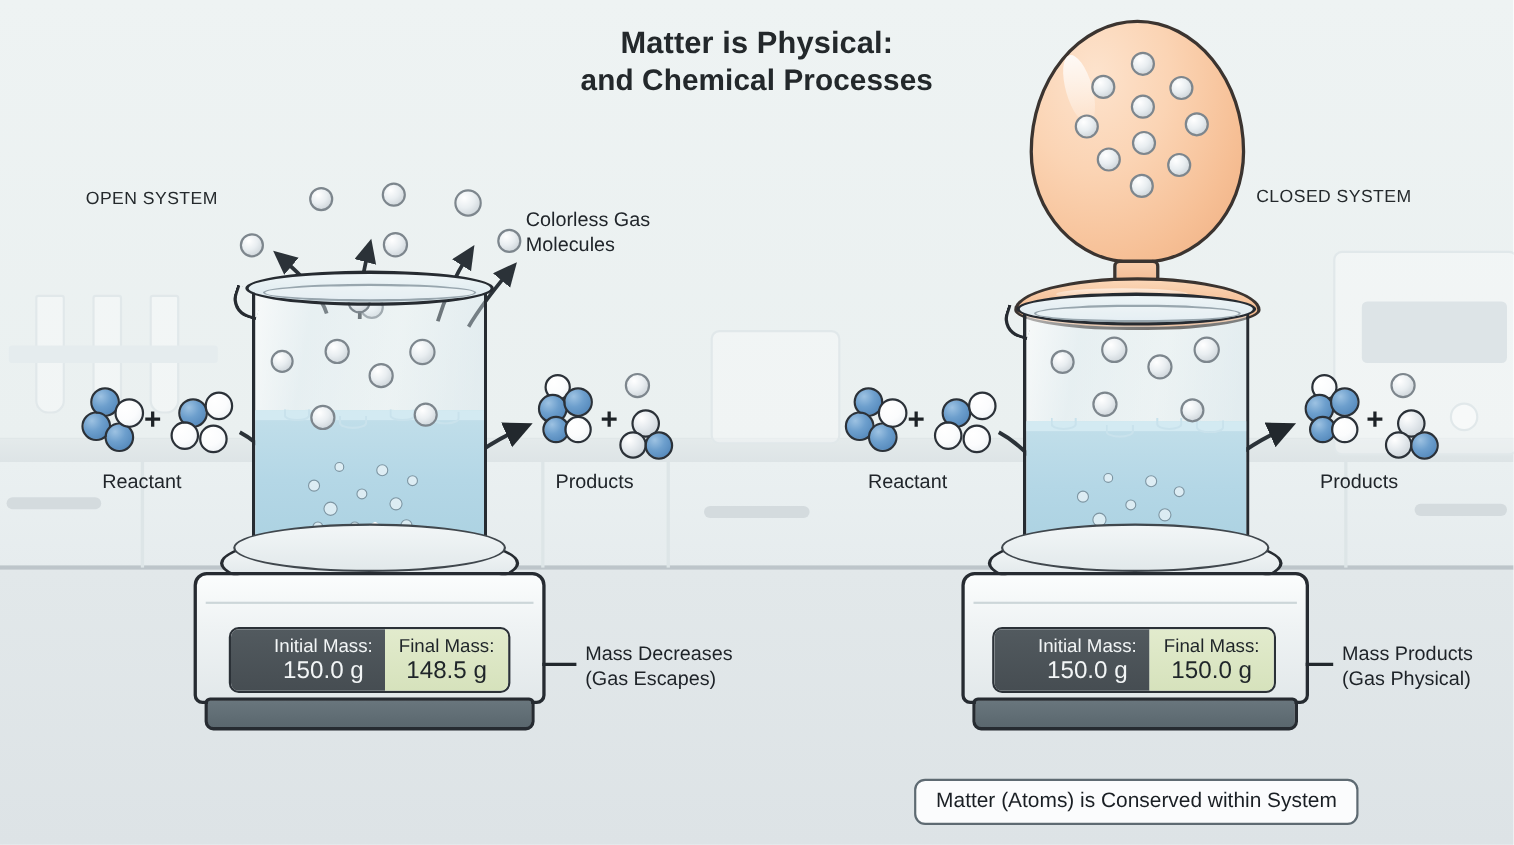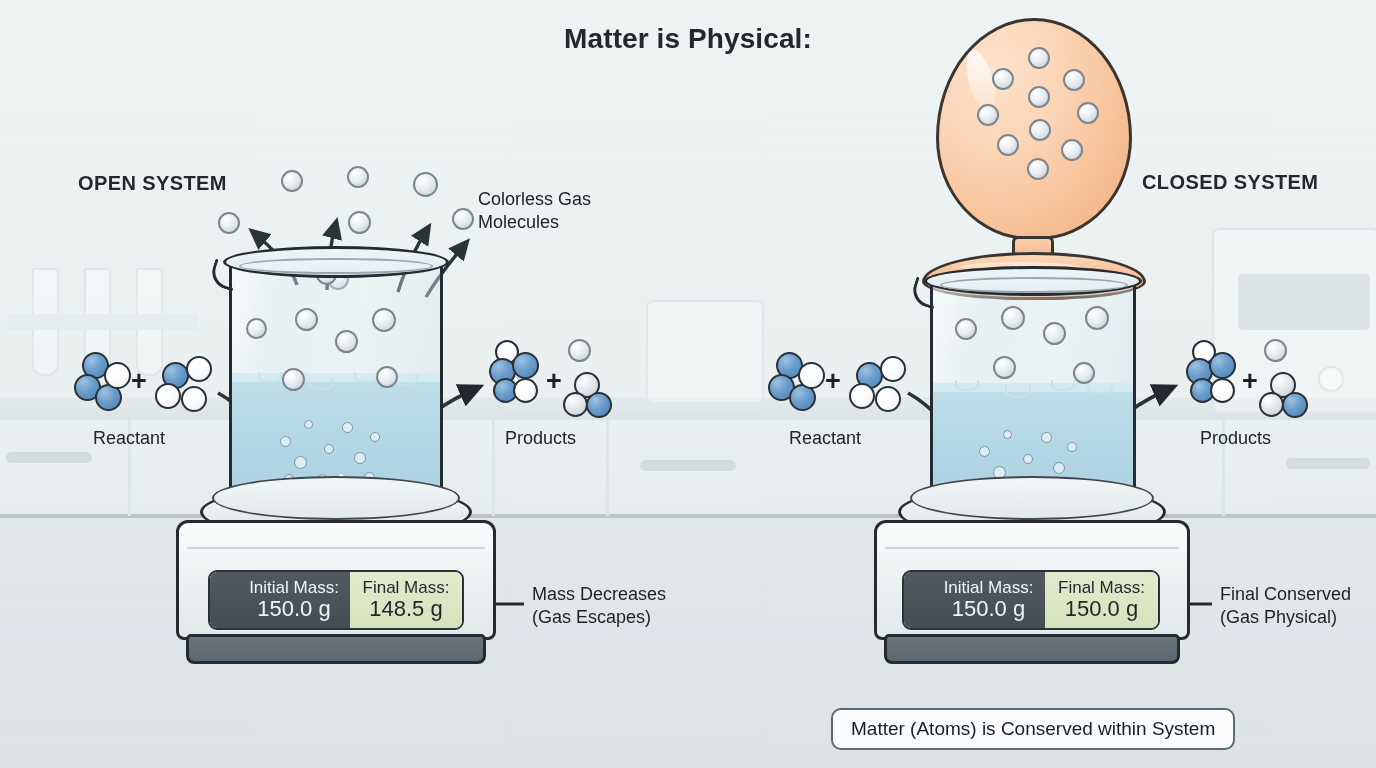--- a/index.html
+++ b/index.html
@@ -67,21 +67,21 @@
     position: absolute; top: 22px; left: 0; right: 0;
     text-align: center; color: #23282b;
     font-size: 27px; font-weight: bold; line-height: 34px;
     letter-spacing: .1px;
   }
   .title .l1 { font-size: 28px; }
   .title .l2, .title .l3 { font-size: 27px; }
 
   
   .sys-head {
-    position: absolute; font-size: 20px; font-weight: bold;
+    position: absolute; font-size: 16px; font-weight: normal;
     color: #24292c; letter-spacing: .4px; white-space: nowrap;
   }
   #open-head { left: 78px; top: 172px; }
   #closed-head { left: 1142px; top: 171px; }
 
   
   .lbl {
     position: absolute; font-size: 18px; color: #20252a;
     line-height: 23px; white-space: nowrap;
   }
@@ -294,20 +294,21 @@
     <div class="cab-line" style="left:1222px; top:420px; width:3px; height:96px;"></div>
 
     <div class="equip" style="left:1212px; top:228px; width:168px; height:186px;"></div>
     <div class="equip-screen" style="left:1238px; top:274px; width:132px; height:56px;"></div>
     <div class="equip-knob" style="left:1318px; top:366px;"></div>
     <div class="equip" style="left:646px; top:300px; width:118px; height:104px;"></div>
   </div>
 
   <div class="title">
     <div class="l1">Matter is Physical:</div>
+    <div class="l3">and Chemical Processes</div>
   </div>
 
   <svg class="overlay" viewBox="0 0 1376 768">
     <defs>
       <marker id="ah" markerWidth="7" markerHeight="7" refX="4.6" refY="3" orient="auto">
         <path d="M0,0 L6.4,3 L0,6 z" fill="#2b3238"></path>
       </marker>
       <marker id="ah2" markerWidth="8" markerHeight="8" refX="5" refY="3.4" orient="auto">
         <path d="M0,0 L7.2,3.4 L0,6.8 z" fill="#22282d"></path>
       </marker>
@@ -535,21 +536,21 @@
     <div class="plus" style="left:1242px; top:368px;">+</div>
 
     <div class="gasmol" style="left:1264px; top:339px; width:23px; height:23px;"></div>
     <div class="atom gray" style="left:1270px; top:372px; width:26px; height:26px;"></div>
     <div class="atom gray" style="left:1259px; top:392px; width:25px; height:25px;"></div>
     <div class="atom blue" style="left:1282px; top:392px; width:26px; height:26px;"></div>
   </div>
   <div class="lbl" style="left:1200px; top:427px;">Products</div>
 
   <div class="callout" style="left:1220px; top:583px;">
-    <div>Final Conserved</div>
+    <div>Mass Products</div>
     <div>(Gas Physical)</div>
   </div>
 
   <div class="pill" style="left:831px; top:708px;">
     <span>Matter (Atoms) is Conserved within System</span>
   </div>
 
 </div>
 
 </body></html>

